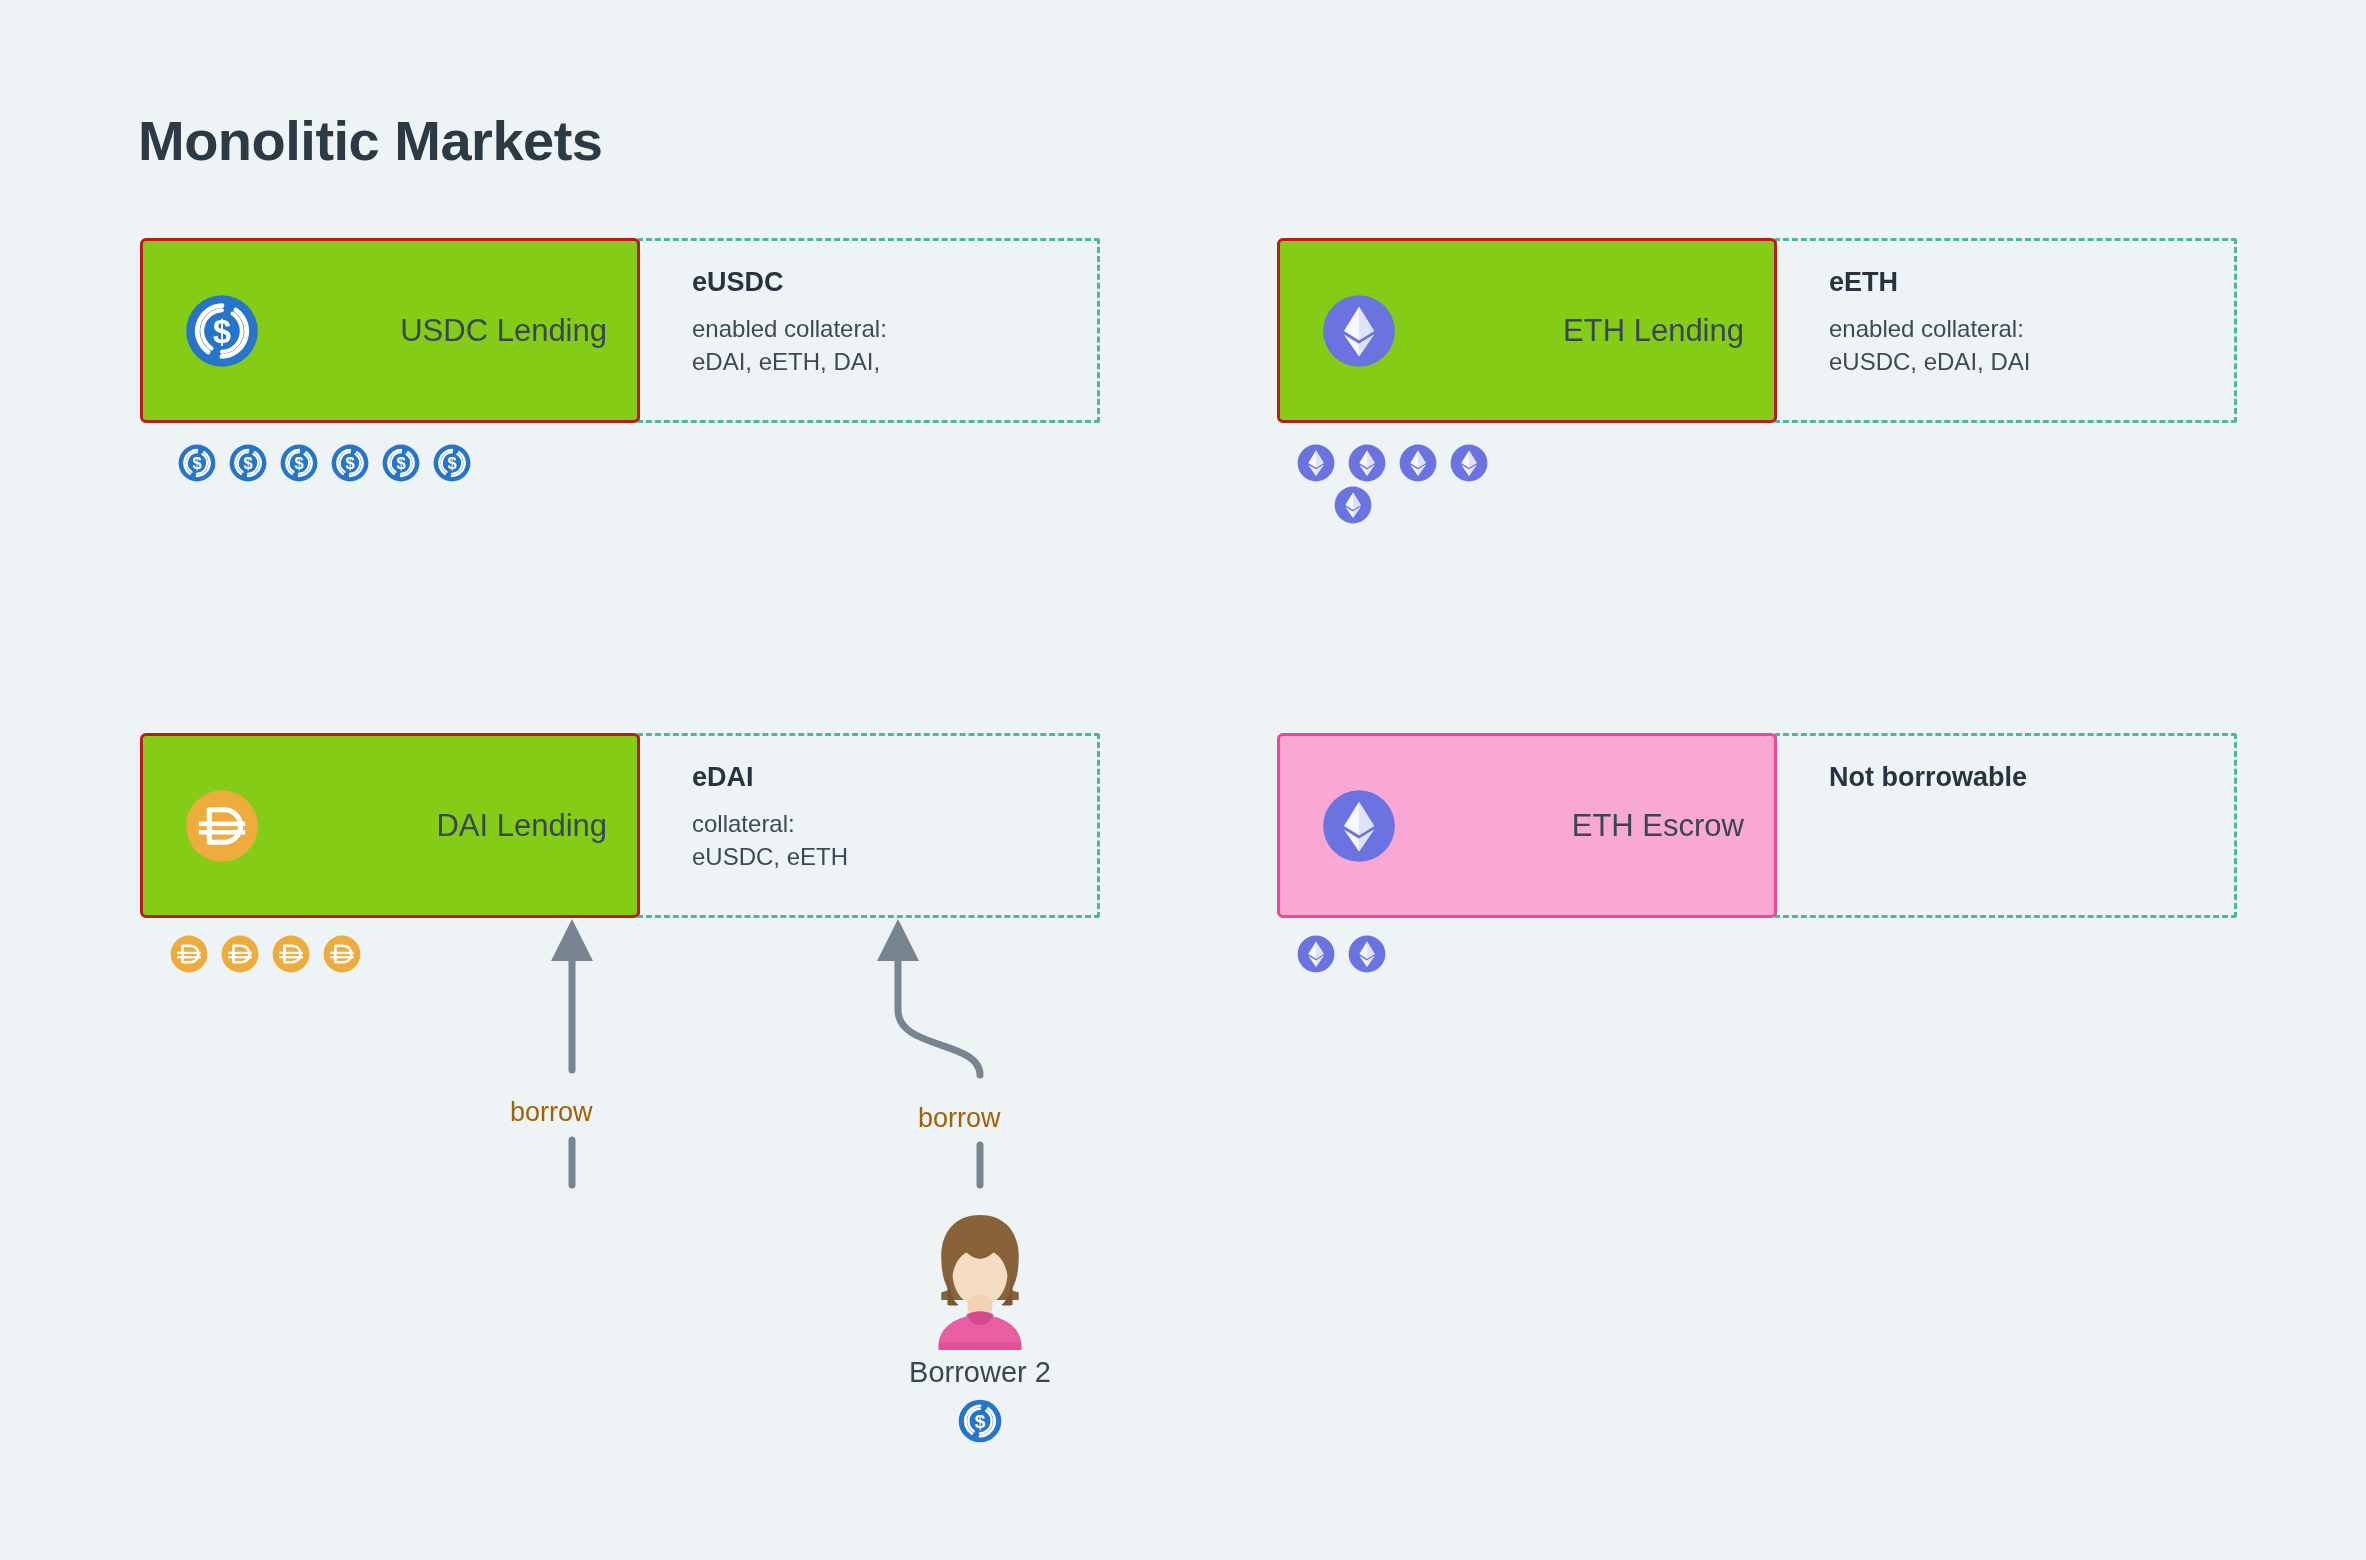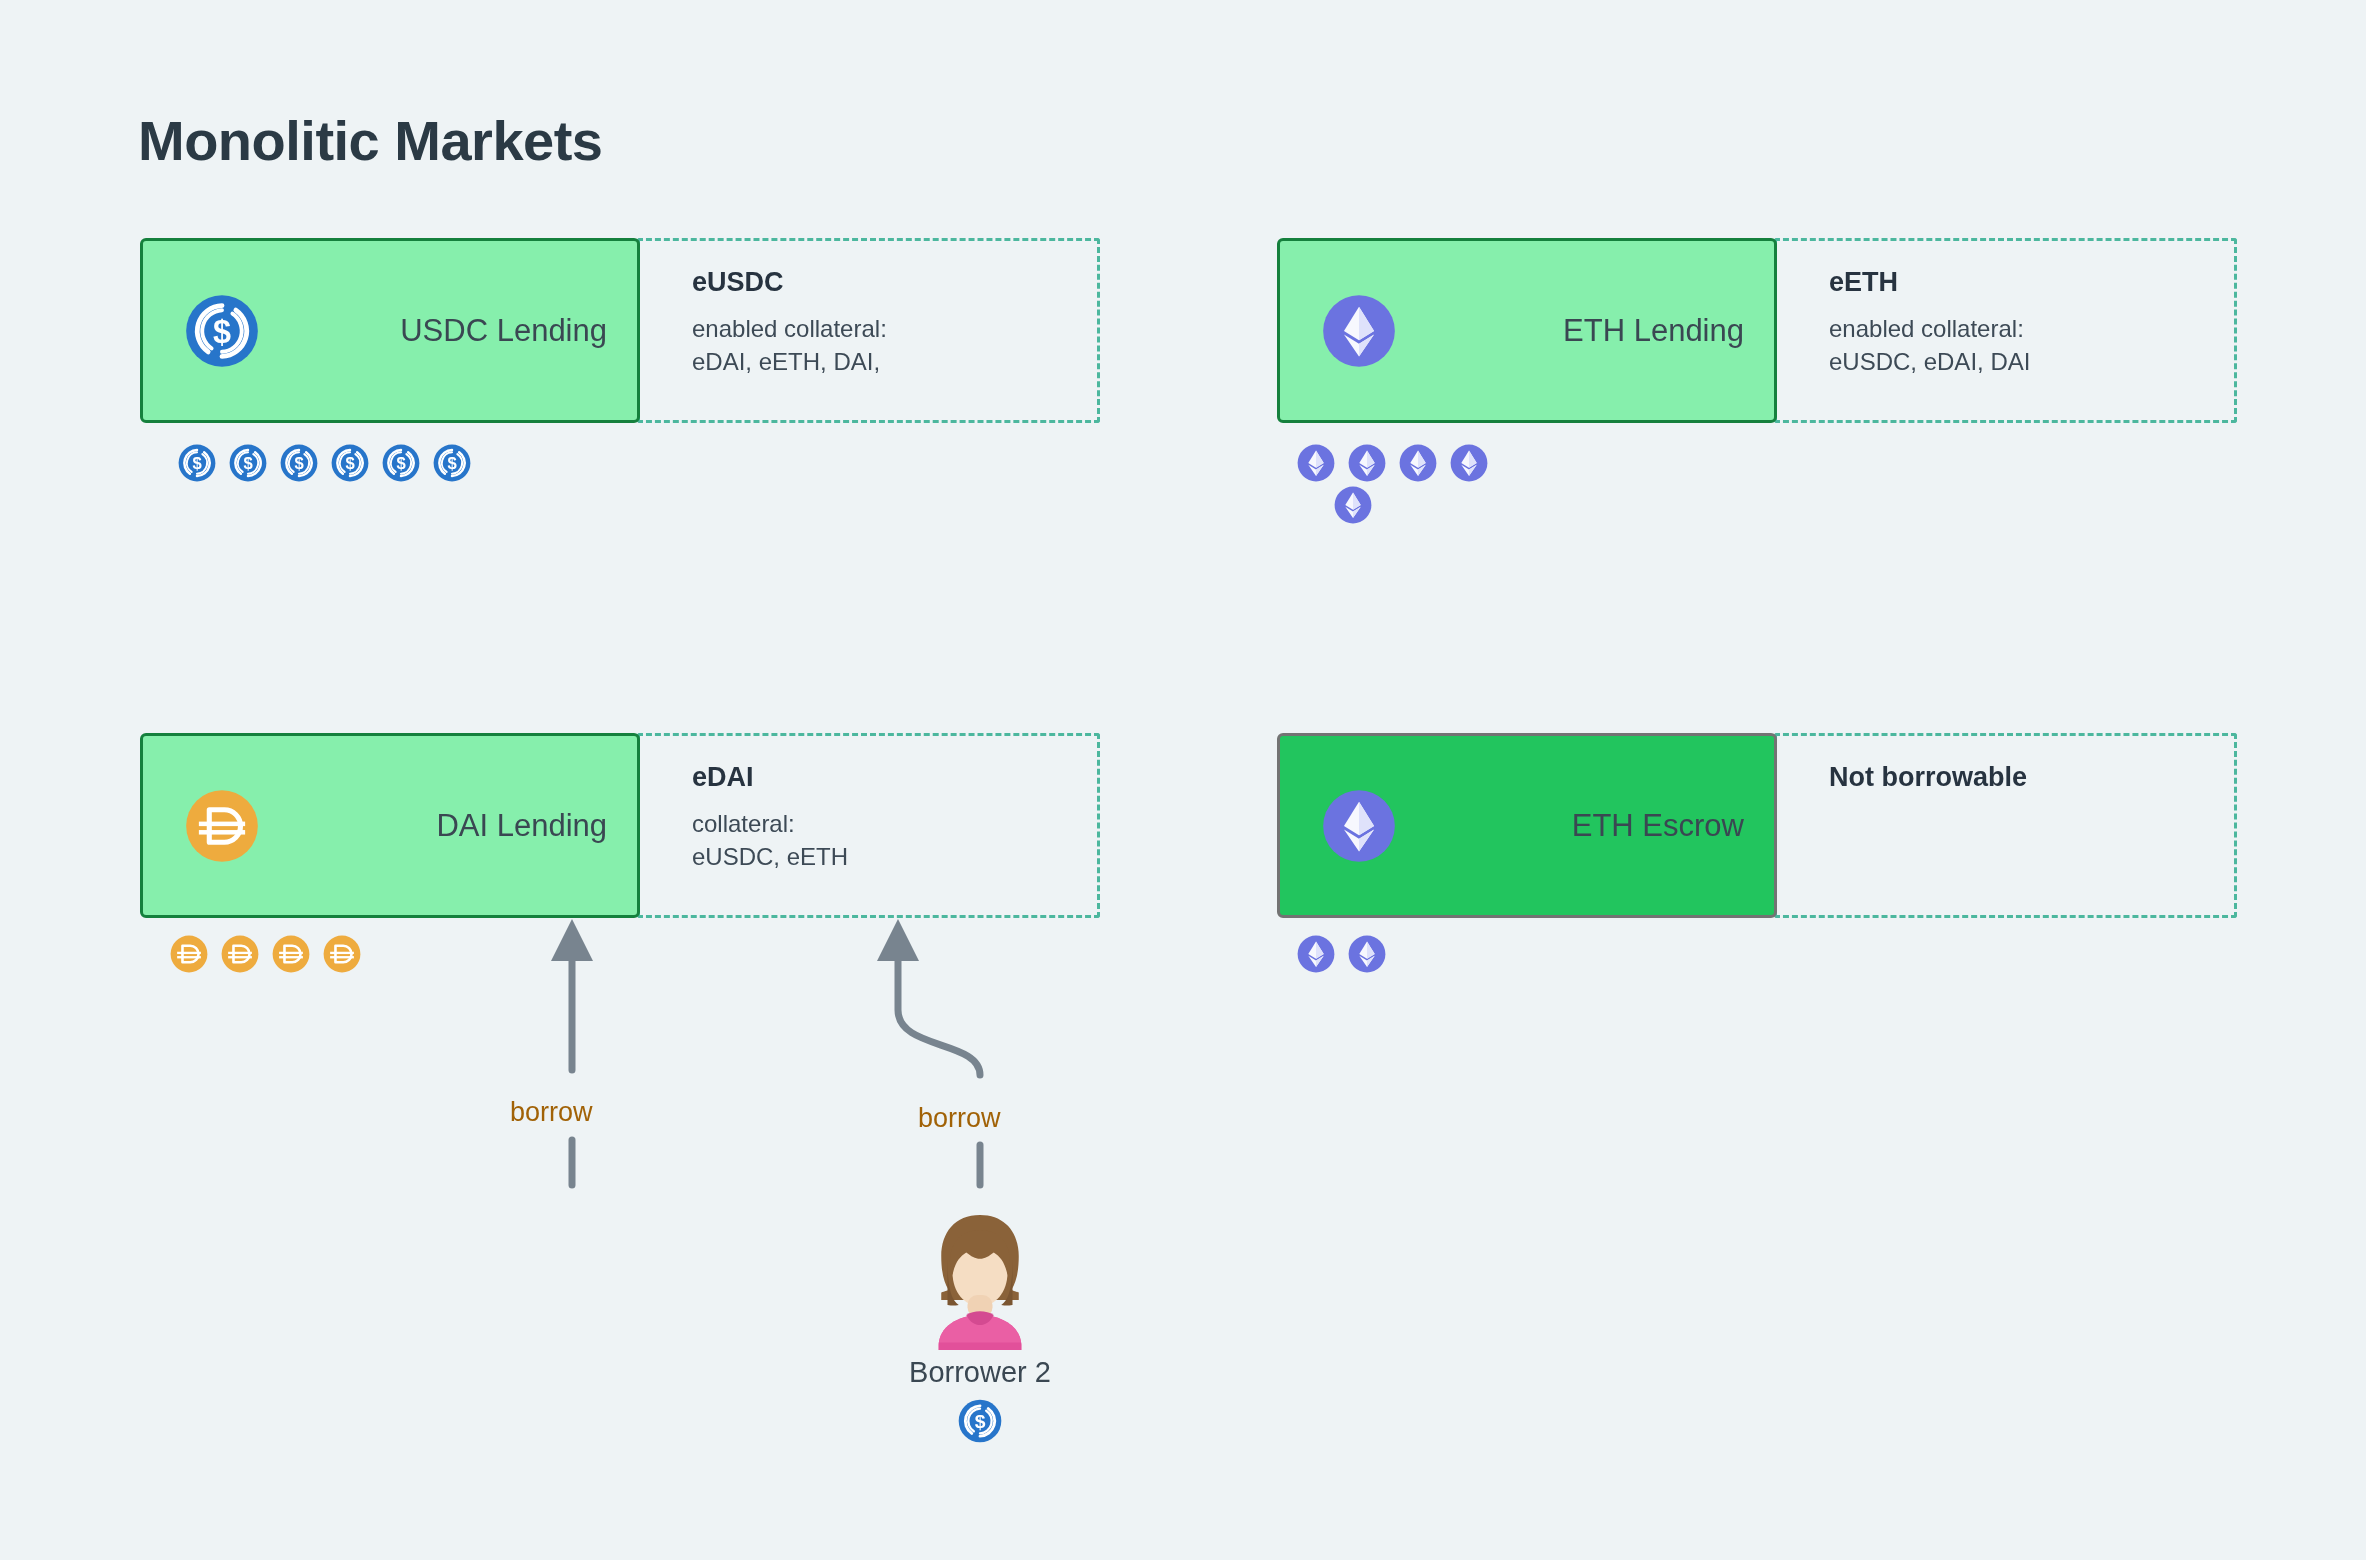--- a/index.html
+++ b/index.html
@@ -35,28 +35,28 @@
   .market {
     position: absolute;
   }
   .market-card {
     position: absolute;
     left: 0;
     top: 0;
     width: 500px;
     height: 185px;
     box-sizing: border-box;
-    background: #86efac;
-    border: 3px solid #15803d;
+    background: #84cc16;
+    border: 3px solid #b91c1c;
     border-radius: 6px;
     z-index: 3;
   }
   .market-card.escrow {
-    background: #22c55e;
-    border: 3px solid #737373;
+    background: #f9a8d4;
+    border: 3px solid #ec4899;
   }
   .market-icon {
     position: absolute;
     left: 42px;
     top: 50%;
     transform: translateY(-50%);
     width: 74px;
     height: 74px;
   }
   .market-label {

